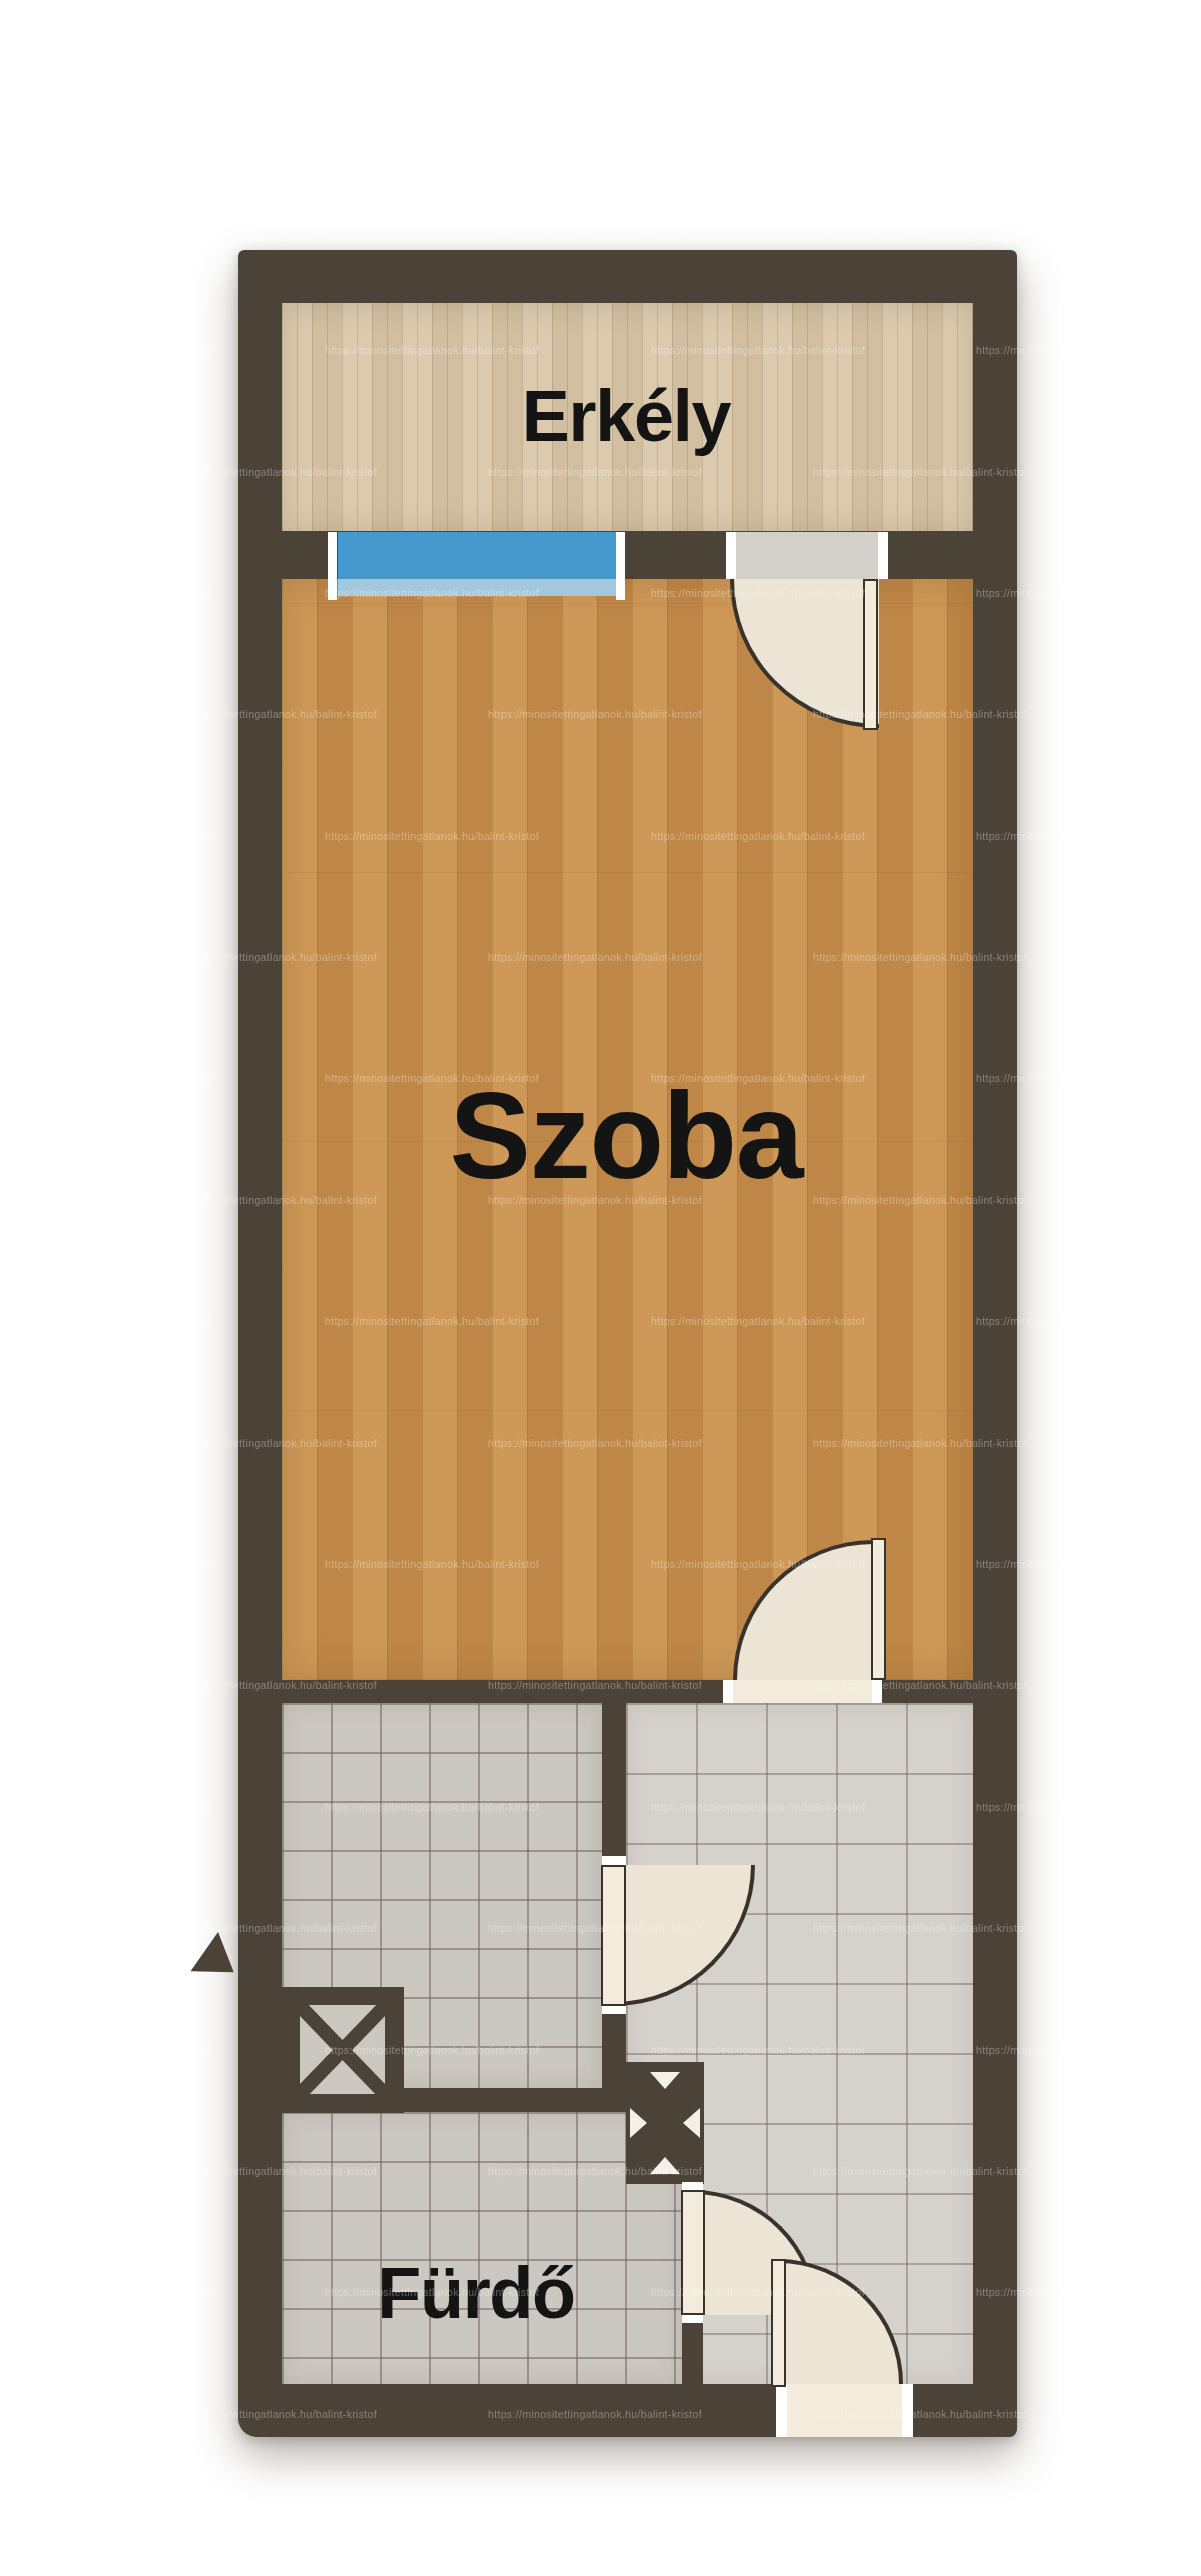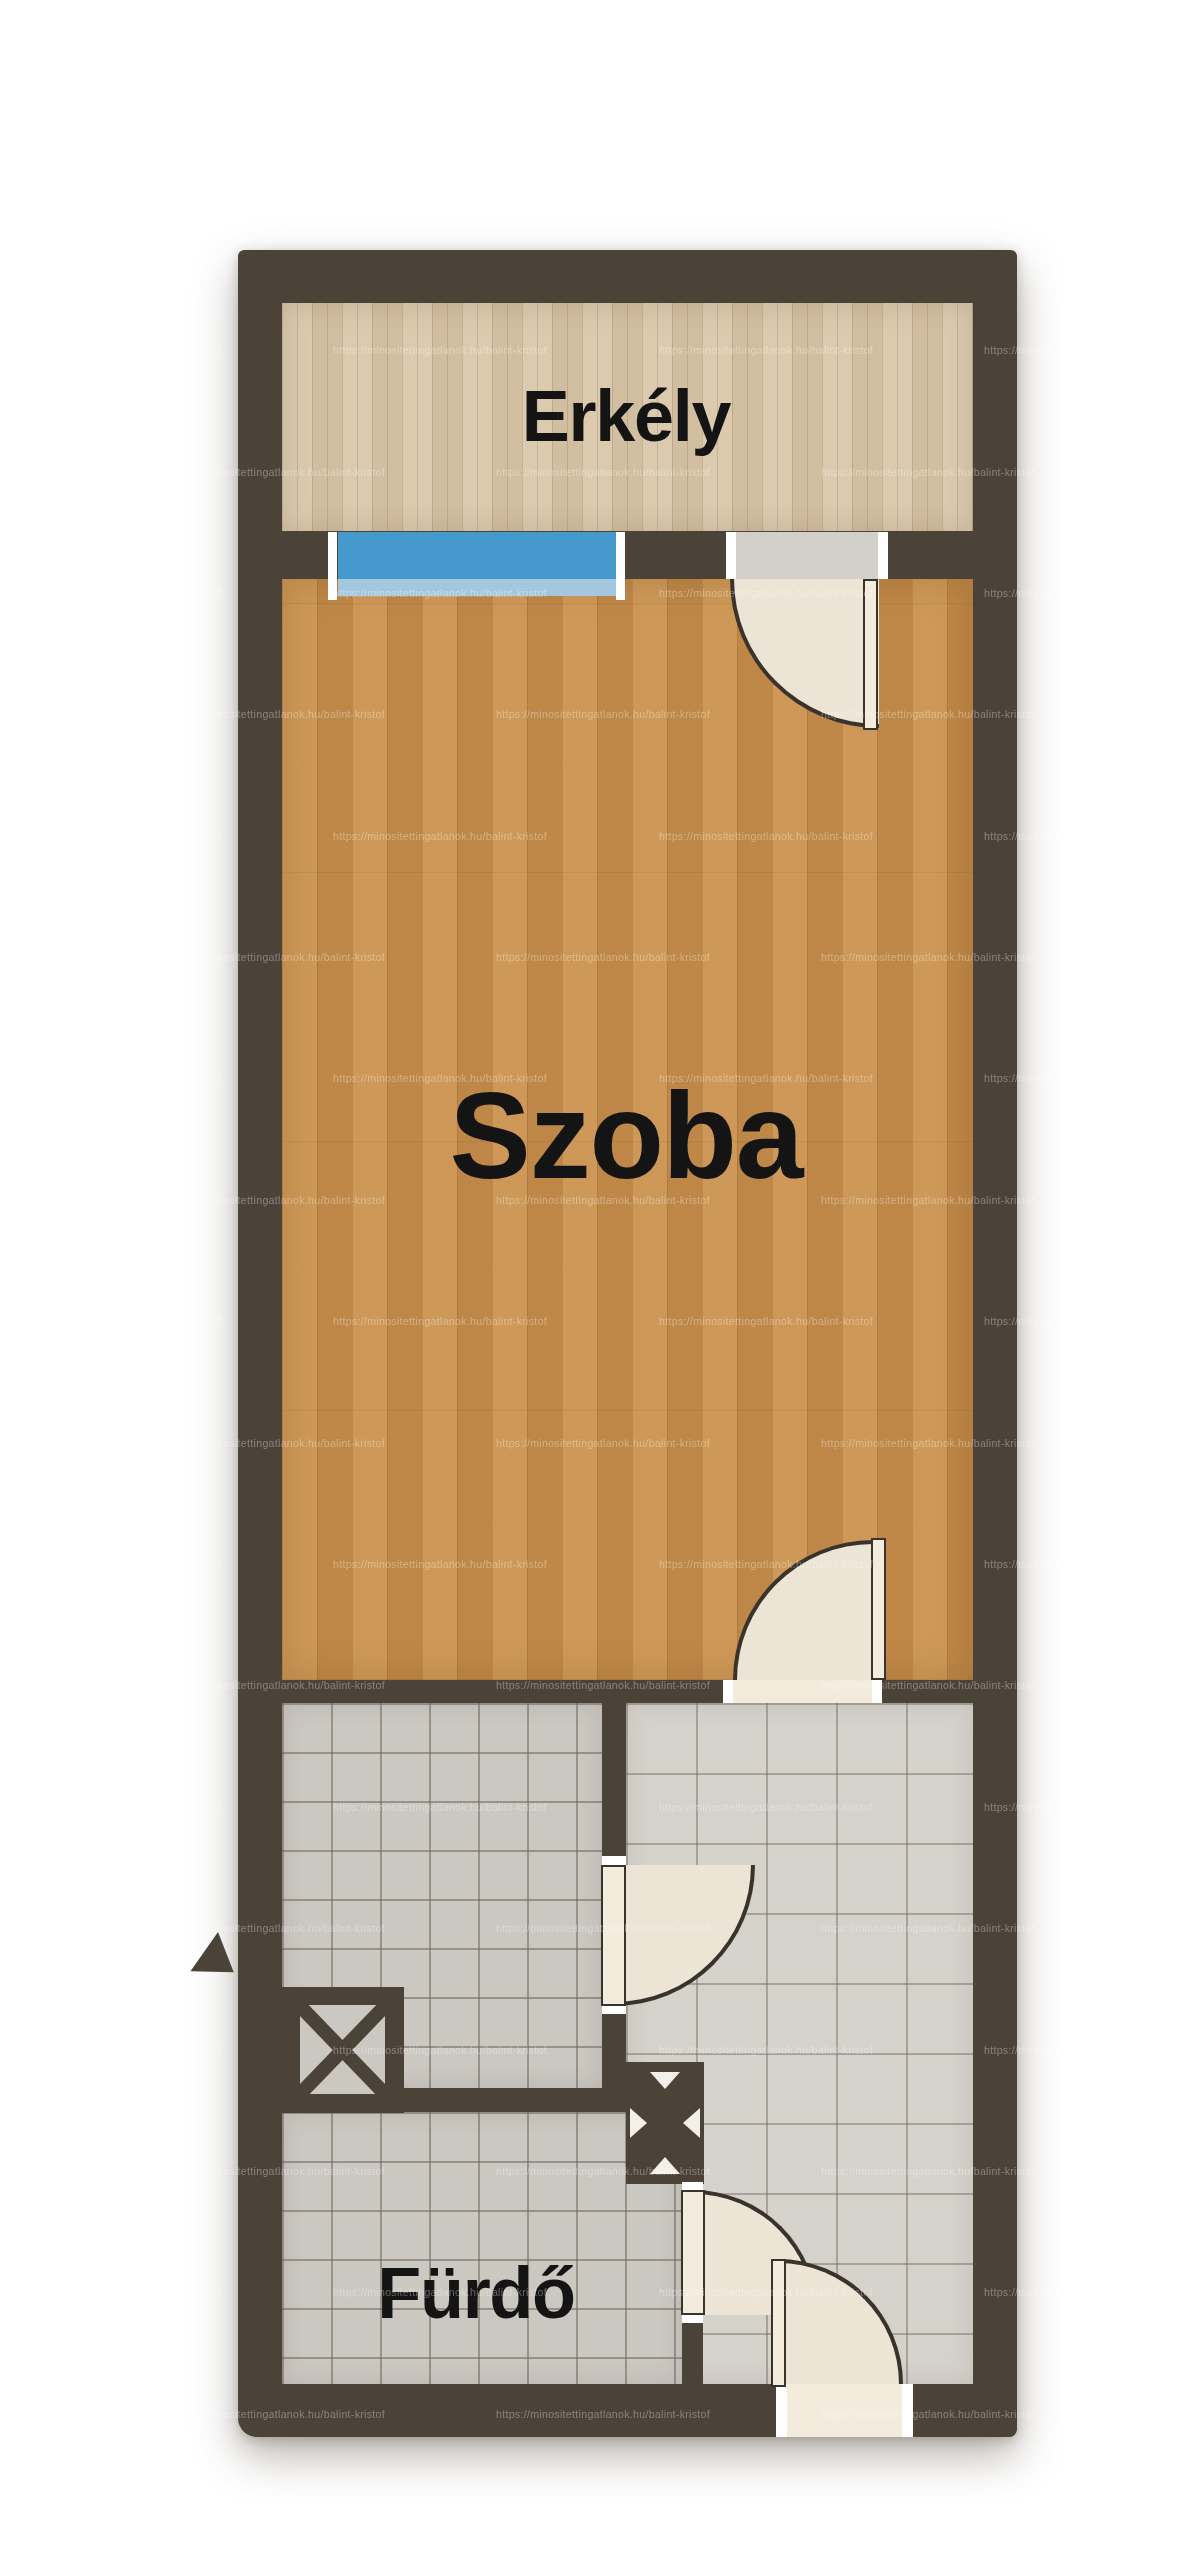--- a/index.html
+++ b/index.html
@@ -58,21 +58,21 @@
         background:var(--wall,#4b4238);}
   .tri{width:0;height:0;position:absolute;}
 
   
   .room-label{position:absolute;transform:translate(-50%,-50%);
     color:var(--label-text,#141414);font-weight:bold;white-space:nowrap;letter-spacing:-1.3px;}
   .lbl-lg{font-size:122px;}
   .lbl-md{font-size:72px;}
 
   
-  #watermark-layer{left:8px;top:0;width:1190px;height:2576px;pointer-events:none;z-index:60;}
+  #watermark-layer{left:0;top:0;width:1190px;height:2576px;pointer-events:none;z-index:60;}
   .wm{position:absolute;color:#ffffff;opacity:.33;font-size:10.6px;letter-spacing:0.3px;white-space:nowrap;}
 </style>
 </head>
 <body>
 
 <div id="canvas">
 
   <div id="plan-base" class="abs"></div>
 
   <div class="abs wood-balcony" style="left:282px;top:303px;width:691px;height:228px;"></div>

